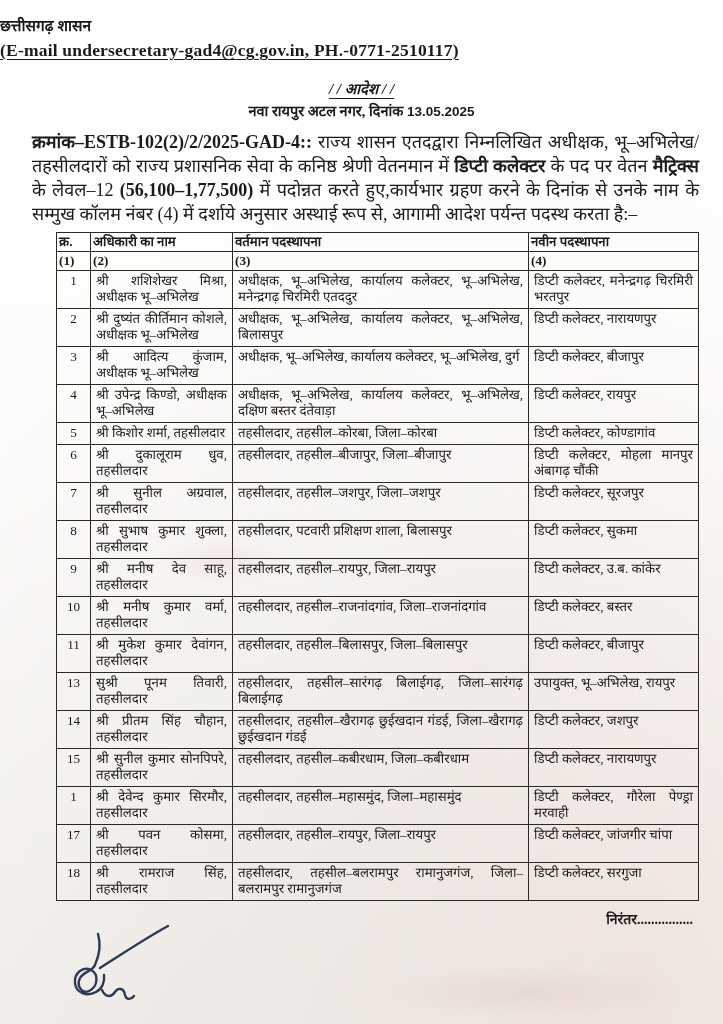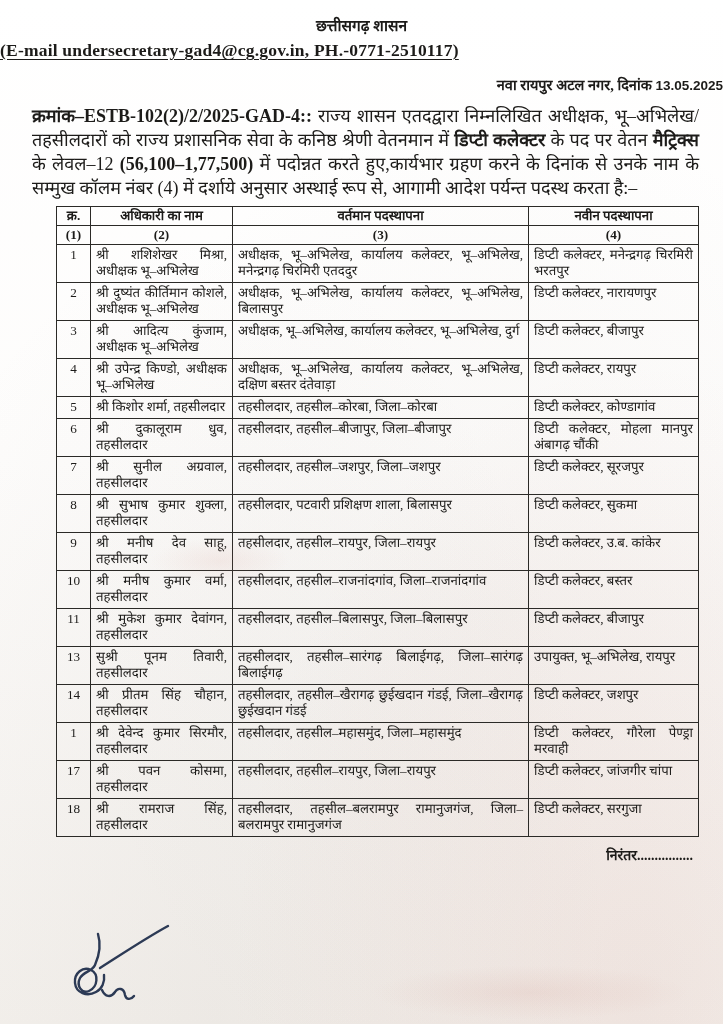--- a/index.html
+++ b/index.html
@@ -9,53 +9,53 @@
     color:#1c1b19;
     background:
       radial-gradient(ellipse at 88% 97%, rgba(201,141,130,0.14), transparent 45%),
       radial-gradient(ellipse at 30% 99%, rgba(160,150,142,0.10), transparent 55%),
       radial-gradient(ellipse at 70% 60%, rgba(170,160,150,0.07), transparent 60%),
       linear-gradient(#ffffff 0%, #fdfcfb 45%, #f5f2ee 100%);
   }
   .sheet{position:relative;width:100%;height:100%;padding-top:16px;box-sizing:border-box;}
 
   
-  .letterhead{text-align:center;font-weight:700;font-size:15.5px;line-height:20px;}
+  .letterhead{font-weight:700;font-size:15.5px;line-height:20px;}
   .letterhead .u{text-decoration:underline;text-underline-offset:3px;}
   .email-line{
     text-align:left;font-weight:700;font-size:17.5px;line-height:24px;margin-top:2px;
     text-decoration:underline;text-underline-offset:3px;letter-spacing:.2px;
     font-family:"Liberation Serif","DejaVu Serif",serif;
   }
   .order-title{
     text-align:center;font-weight:700;font-size:15px;margin-top:16px;
   }
   .order-title span{text-decoration:underline;text-underline-offset:4px;font-style:italic;}
   .dateline{
-    text-align:right;margin-top:12px;font-weight:700;font-size:14.5px;
+    text-align:center;margin-top:2px;font-weight:700;font-size:14.5px;
   }
   .dateline .date{font-family:"Liberation Sans","DejaVu Sans",sans-serif;font-weight:700;font-size:13.5px;}
 
   
   .order-para{
     margin:10px 24px 6px 32px;
     font-size:18px;line-height:24px;text-align:justify;
   }
   .order-para b{font-weight:700;}
 
   
   table.order-table{
     margin-left:56px;width:642px;border-collapse:collapse;table-layout:fixed;
     font-size:13.2px;line-height:16px;
   }
   table.order-table th, table.order-table td{
     border:1.5px solid #2b2a27;vertical-align:top;padding:2px 5px 3px 5px;
     overflow:hidden;
   }
-  table.order-table th{font-weight:700;text-align:center;padding:1px 2px;}
+  table.order-table th{font-weight:700;text-align:left;padding:1px 2px;}
   td.c-no{text-align:center;padding-left:2px;padding-right:2px;}
   td.c-name,td.c-cur,td.c-new{text-align:justify;text-align-last:left;}
   col.w-no{width:34px;} col.w-name{width:142px;} col.w-cur{width:296px;} col.w-new{width:170px;}
 
   
   .continuation{
     margin:8px 30px 0 0;text-align:right;font-weight:700;font-size:14px;
   }
 
   
@@ -72,20 +72,23 @@
 <body>
 
 <div class="sheet">
 
   <div class="letterhead">
     <div>छत्तीसगढ़ शासन</div>
   </div>
 
   <div class="email-line">(E-mail undersecretary-gad4@cg.gov.in, PH.-0771-2510117)</div>
 
+  <div class="order-title">
+    <span>/ / आदेश / /</span>
+  </div>
 
   <div class="dateline">
     <span>नवा रायपुर अटल नगर, दिनांक</span>
     <span class="date">13.05.2025</span>
   </div>
 
   <div class="order-para" id="order-para"><b>क्रमांक–ESTB-102(2)/2/2025-GAD-4::</b><span> राज्य शासन एतदद्वारा निम्नलिखित अधीक्षक, भू–अभिलेख/तहसीलदारों को राज्य प्रशासनिक सेवा के कनिष्ठ श्रेणी वेतनमान में </span><b>डिप्टी कलेक्टर</b><span> के पद पर वेतन </span><b>मैट्रिक्स</b><span> के लेवल–12 </span><b>(56,100–1,77,500)</b><span> में पदोन्नत करते हुए,कार्यभार ग्रहण करने के दिनांक से उनके नाम के सम्मुख कॉलम नंबर (4) में दर्शाये अनुसार  अस्थाई रूप से, आगामी आदेश पर्यन्त पदस्थ करता है:–</span></div>
 
   <table class="order-table">
     <colgroup>
@@ -181,20 +184,26 @@
           <td class="c-cur">तहसीलदार, तहसील–सारंगढ़ बिलाईगढ़, जिला–सारंगढ़ बिलाईगढ़</td>
           <td class="c-new">उपायुक्त, भू–अभिलेख, रायपुर</td>
         </tr>
         <tr>
           <td class="c-no">14</td>
           <td class="c-name">श्री प्रीतम सिंह चौहान, तहसीलदार</td>
           <td class="c-cur">तहसीलदार, तहसील–खैरागढ़ छुईखदान गंडई, जिला–खैरागढ़ छुईखदान गंडई</td>
           <td class="c-new">डिप्टी कलेक्टर, जशपुर</td>
         </tr>
         <tr>
+          <td class="c-no">15</td>
+          <td class="c-name">श्री सुनील कुमार सोनपिपरे, तहसीलदार</td>
+          <td class="c-cur">तहसीलदार, तहसील–कबीरधाम, जिला–कबीरधाम</td>
+          <td class="c-new">डिप्टी कलेक्टर, नारायणपुर</td>
+        </tr>
+        <tr>
           <td class="c-no">1</td>
           <td class="c-name">श्री देवेन्द कुमार सिरमौर, तहसीलदार</td>
           <td class="c-cur">तहसीलदार, तहसील–महासमुंद, जिला–महासमुंद</td>
           <td class="c-new">डिप्टी कलेक्टर, गौरेला पेण्ड्रा मरवाही</td>
         </tr>
         <tr>
           <td class="c-no">17</td>
           <td class="c-name">श्री पवन कोसमा, तहसीलदार</td>
           <td class="c-cur">तहसीलदार, तहसील–रायपुर, जिला–रायपुर</td>
           <td class="c-new">डिप्टी कलेक्टर, जांजगीर चांपा</td>

